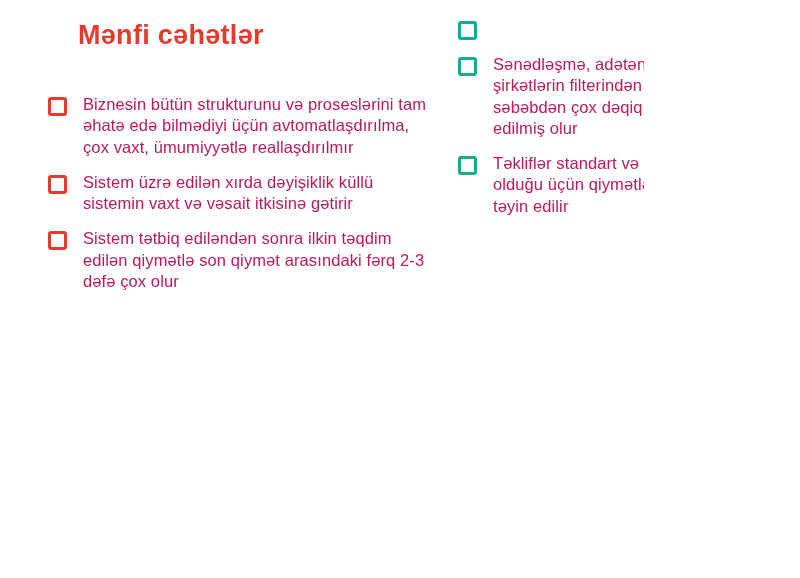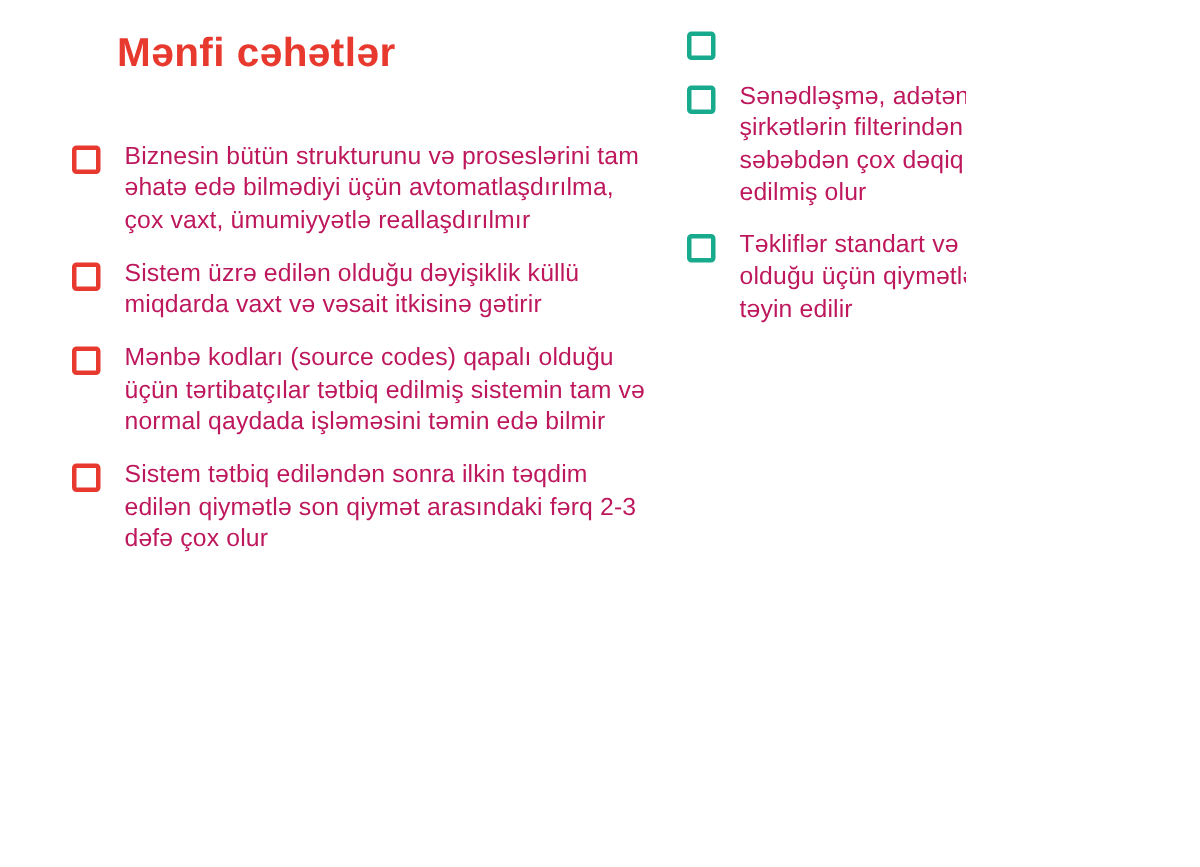--- a/index.html
+++ b/index.html
@@ -66,25 +66,21 @@
 
   <div class="column column-left">
     <h1 class="col-title" style="color: rgb(232, 57, 47);">Mənfi cəhətlər</h1>
     <ul class="items">
       <li class="item">
         <span class="box" style="border-color: rgb(232, 57, 47);"></span>
         <span class="item-text">Biznesin bütün strukturunu və proseslərini tam əhatə edə bilmədiyi üçün avtomatlaşdırılma, çox vaxt, ümumiyyətlə reallaşdırılmır</span>
       </li>
       <li class="item">
         <span class="box" style="border-color: rgb(232, 57, 47);"></span>
-        <span class="item-text">Sistem üzrə edilən olduğu dəyişiklik küllü miqdarda vaxt və vəsait itkisinə gətirir</span>
-      </li>
-      <li class="item">
-        <span class="box" style="border-color: rgb(232, 57, 47);"></span>
-        <span class="item-text">Mənbə kodları (source codes) qapalı olduğu üçün tərtibatçılar tətbiq edilmiş sistemin tam və normal qaydada işləməsini təmin edə bilmir</span>
+        <span class="item-text">Sistem üzrə edilən xırda dəyişiklik küllü sistemin vaxt və vəsait itkisinə gətirir</span>
       </li>
       <li class="item">
         <span class="box" style="border-color: rgb(232, 57, 47);"></span>
         <span class="item-text">Sistem tətbiq ediləndən sonra ilkin təqdim edilən qiymətlə son qiymət arasındaki fərq 2-3 dəfə çox olur</span>
       </li>
     </ul>
   </div>
 
   <div class="column column-right">
     <ul class="items">

